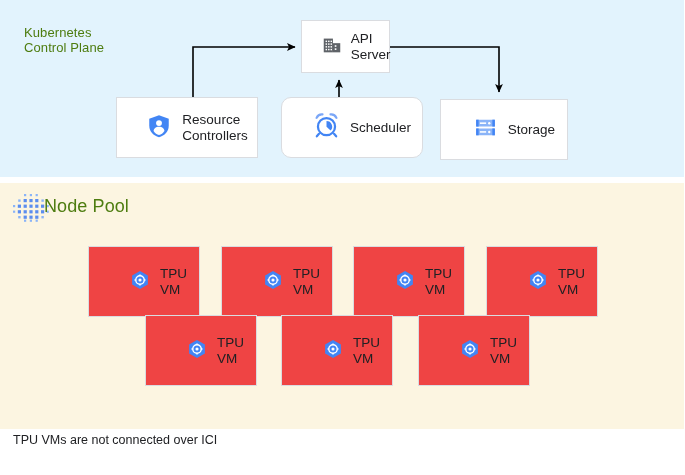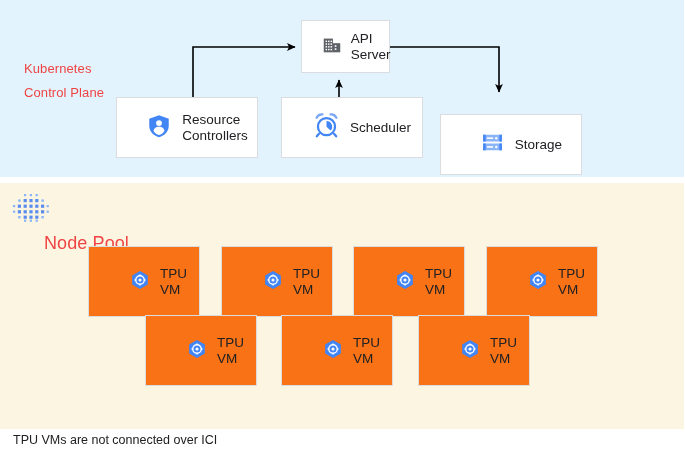--- a/index.html
+++ b/index.html
@@ -39,26 +39,25 @@
     left: 0px;
     top: 183px;
     width: 684px;
     height: 246px;
     background: #fcf5e1;
   }
 
   
   .panel-title {
     position: absolute;
-    color: #ef4444;
+    color: #4d7c0f;
     font-size: 13px;
-    line-height: 24px;
+    line-height: 15px;
     white-space: pre-line;
     letter-spacing: 0.1px;
-    margin-top: 32px;
   }
   #control-plane-title {
     left: 24px;
     top: 25px;
   }
   #node-pool-title {
     left: 44px;
     top: 199px;
     font-size: 18px;
   }
@@ -111,33 +110,34 @@
     left: 116px;
     top: 97px;
     width: 142px;
     height: 61px;
   }
   #box-scheduler {
     left: 281px;
     top: 97px;
     width: 142px;
     height: 61px;
+    border-radius: 10px;
   }
   #box-storage {
     left: 440px;
-    top: 114px;
-    width: 142px;
+    top: 99px;
+    width: 128px;
     height: 61px;
   }
 
   
   .tpu-box {
     position: absolute;
     box-sizing: border-box;
-    background: #f97316;
+    background: #ef4444;
     border: 1px solid #dadce0;
     display: flex;
     align-items: center;
     justify-content: center;
     height: 71px;
     padding-left: 40px;
   }
   .tpu-inner {
     display: flex;
     align-items: center;

